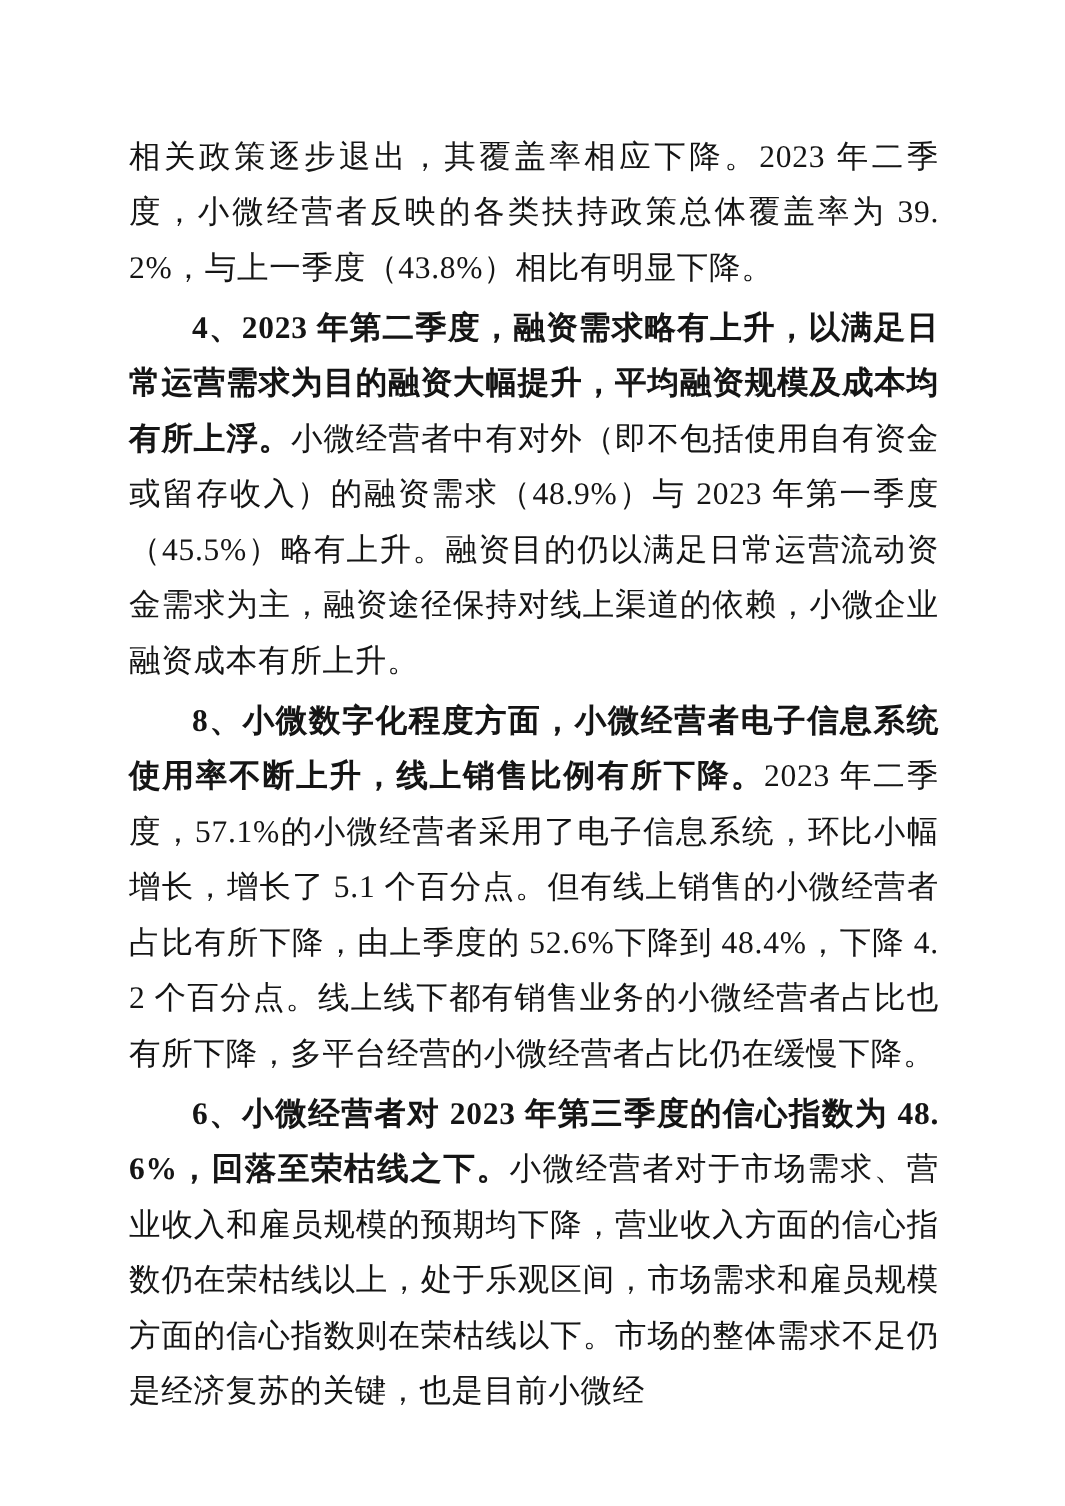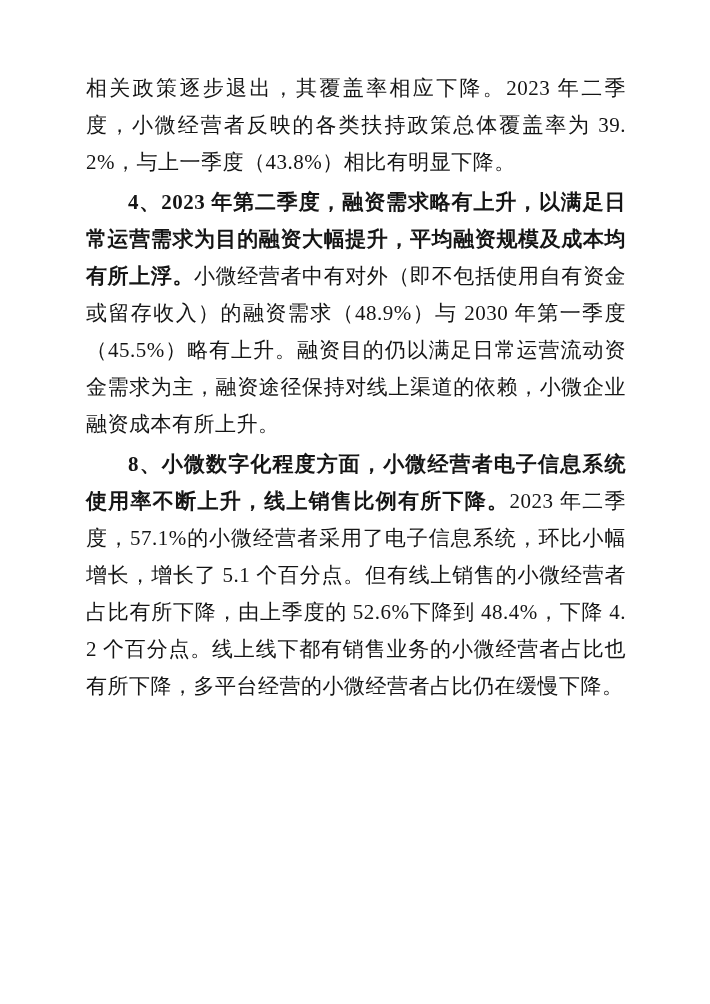--- a/index.html
+++ b/index.html
@@ -15,21 +15,21 @@
     font-family: "Liberation Serif", "DejaVu Serif", serif;
   }
   .page {
     position: absolute;
     inset: 0;
     background: #ffffff;
   }
   .text-block {
     position: absolute;
     left: 86px;
-    top: 70px;
+    top: 86px;
     width: 540px;
     color: #151515;
   }
   p.para {
     margin: 0 0 3px 0;
     padding: 0;
     font-size: 21px;
     line-height: 37px;
     letter-spacing: 0.5px;
     text-align: justify;
@@ -45,16 +45,17 @@
   .run.bold {
     font-weight: bold;
   }
 </style>
 </head>
 <body>
 
 <div class="page">
   <div class="text-block" id="text-block" style="color: rgb(21, 21, 21);">
       <p class="para"><span class="run">相关政策逐步退出，其覆盖率相应下降。2023 年二季度，小微经营者反映的各类扶持政策总体覆盖率为 39.2%，与上一季度（43.8%）相比有明显下降。</span></p>
-      <p class="para indent"><span class="run bold">4、2023 年第二季度，融资需求略有上升，以满足日常运营需求为目的融资大幅提升，平均融资规模及成本均有所上浮。</span><span class="run">小微经营者中有对外（即不包括使用自有资金或留存收入）的融资需求（48.9%）与 2030 年第一季度（45.5%）略有上升。融资目的仍以满足日常运营流动资金需求为主，融资途径保持对线上渠道的依赖，小微企业融资成本有所上升。</span></p>
+      <p class="para indent"><span class="run bold">4、2023 年第二季度，融资需求略有上升，以满足日常运营需求为目的融资大幅提升，平均融资规模及成本均有所上浮。</span><span class="run">小微经营者中有对外（即不包括使用自有资金或留存收入）的融资需求（48.9%）与 2023 年第一季度（45.5%）略有上升。融资目的仍以满足日常运营流动资金需求为主，融资途径保持对线上渠道的依赖，小微企业融资成本有所上升。</span></p>
       <p class="para indent"><span class="run bold">8、小微数字化程度方面，小微经营者电子信息系统使用率不断上升，线上销售比例有所下降。</span><span class="run">2023 年二季度，57.1%的小微经营者采用了电子信息系统，环比小幅增长，增长了 5.1 个百分点。但有线上销售的小微经营者占比有所下降，由上季度的 52.6%下降到 48.4%，下降 4.2 个百分点。线上线下都有销售业务的小微经营者占比也有所下降，多平台经营的小微经营者占比仍在缓慢下降。</span></p>
+      <p class="para indent"><span class="run bold">6、小微经营者对 2023 年第三季度的信心指数为 48.6%，回落至荣枯线之下。</span><span class="run">小微经营者对于市场需求、营业收入和雇员规模的预期均下降，营业收入方面的信心指数仍在荣枯线以上，处于乐观区间，市场需求和雇员规模方面的信心指数则在荣枯线以下。市场的整体需求不足仍是经济复苏的关键，也是目前小微经</span></p>
     </div>
 </div>
 
 </body></html>

